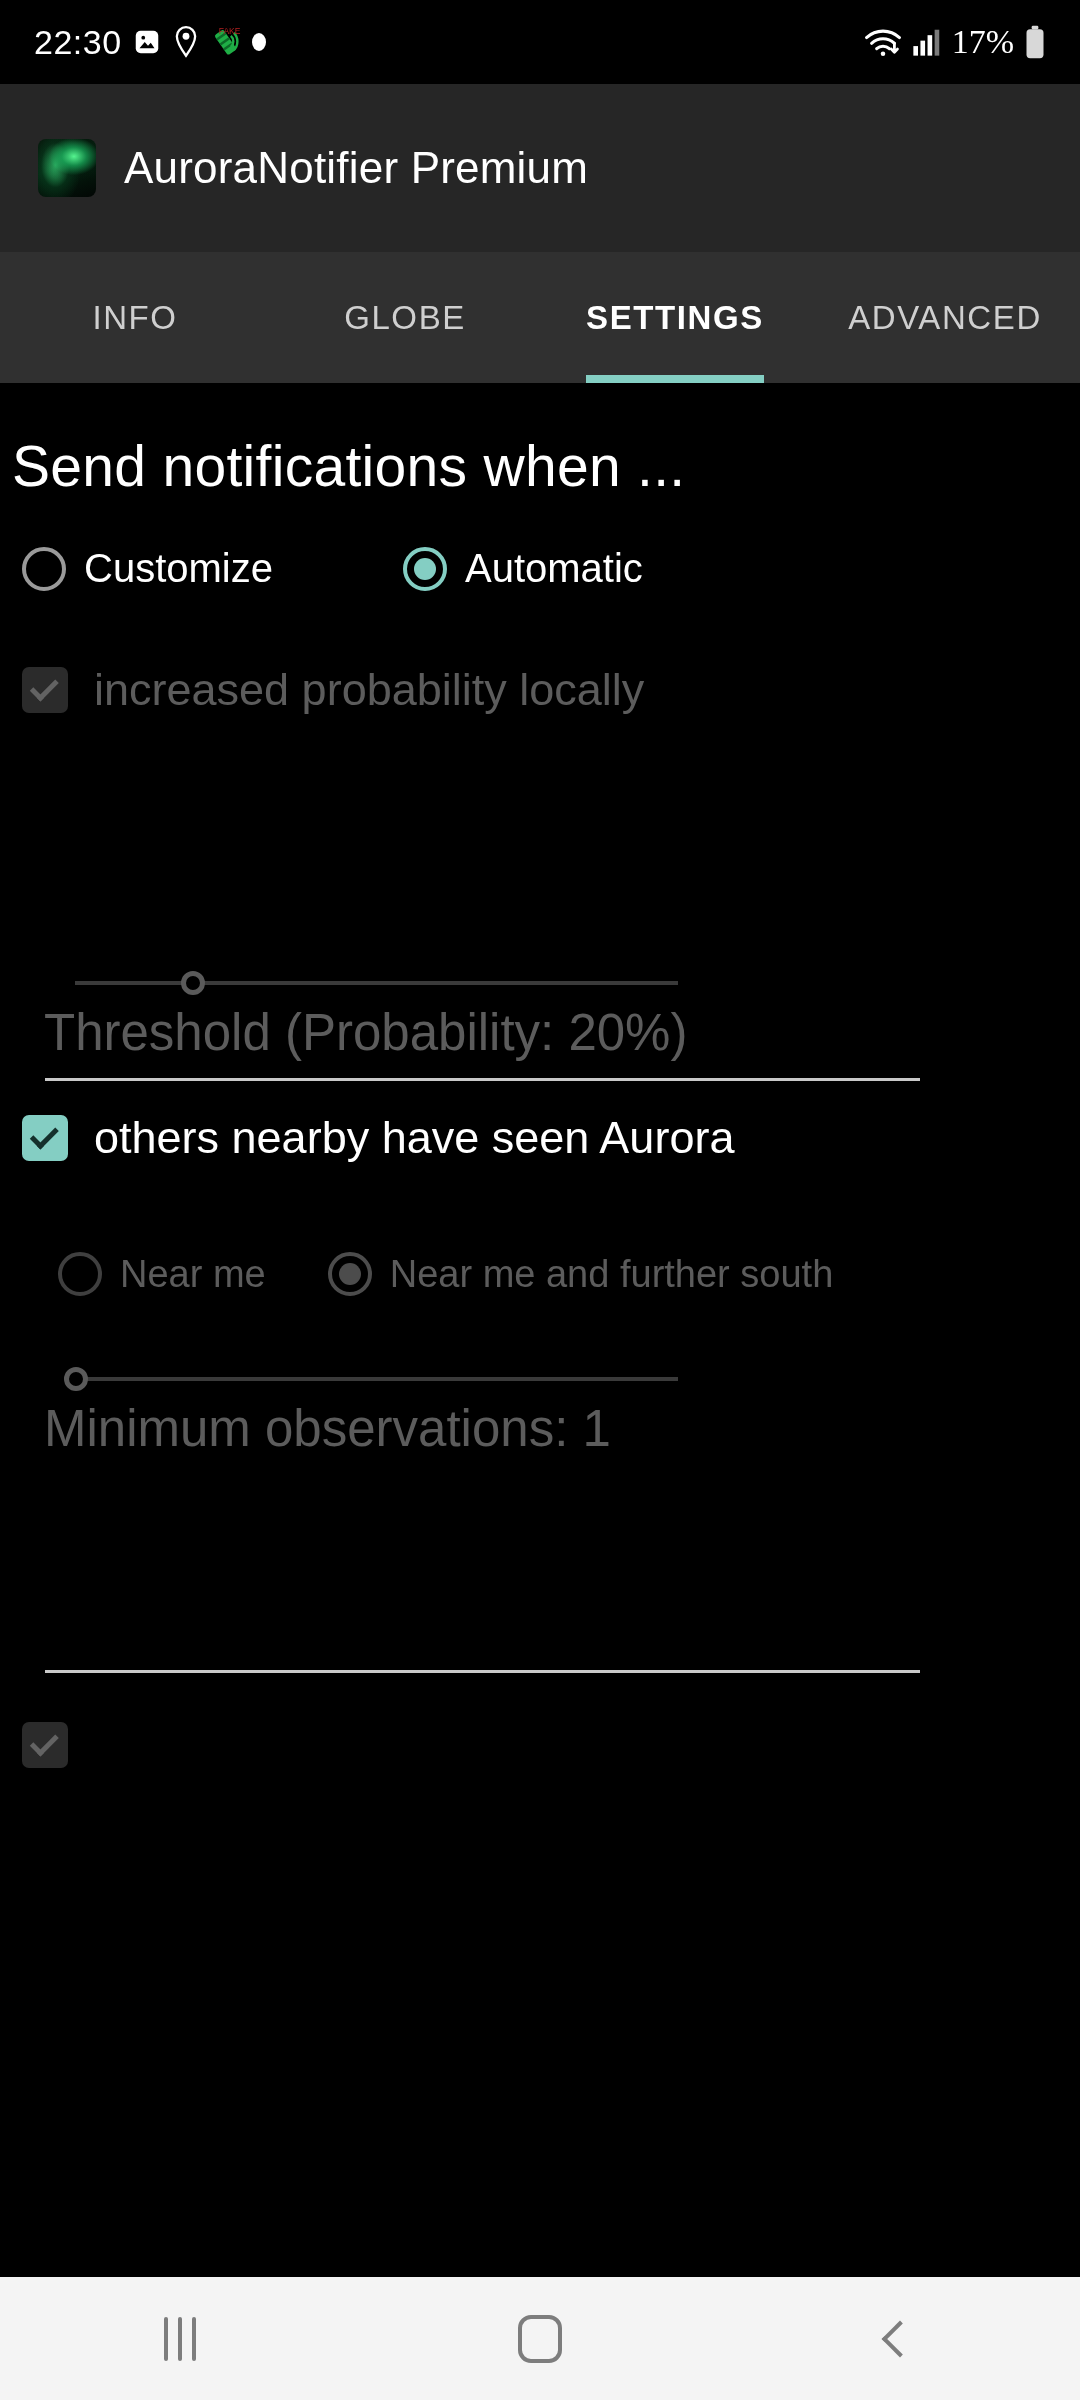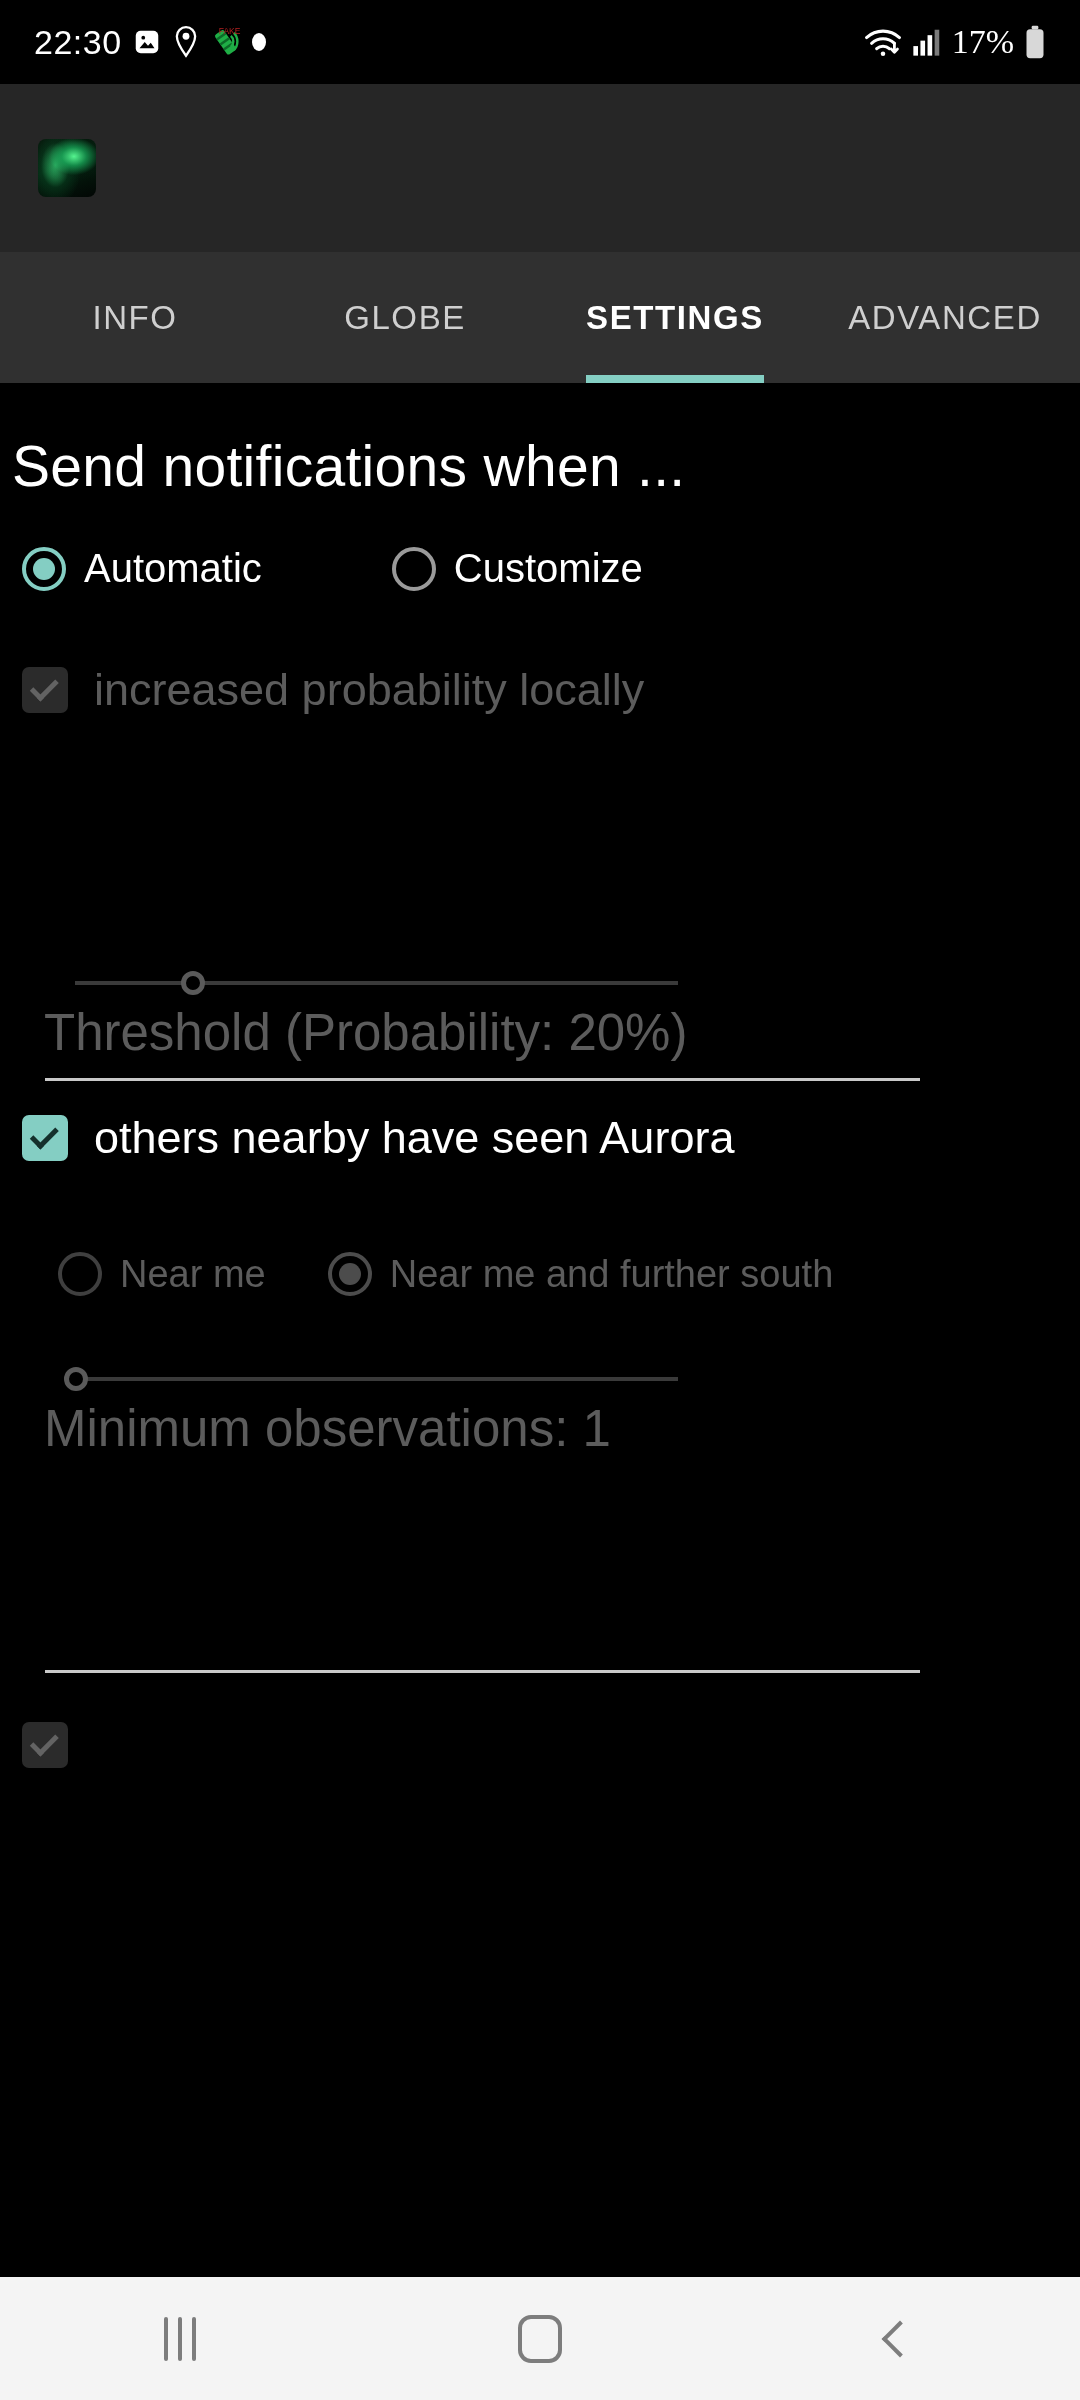--- a/index.html
+++ b/index.html
@@ -180,20 +180,21 @@
         <svg width="22" height="34" viewBox="0 0 14 24">
           <rect x="4.6" y="0.5" width="4.8" height="2.6" rx="1" fill="#d8d8d8"></rect>
           <rect x="1" y="3" width="12" height="20.5" rx="2.6" fill="#d8d8d8"></rect>
         </svg>
       </span>
     </div>
   </div>
 
   <div class="appbar">
     <div class="app-logo"></div>
+    <div class="app-title">AuroraNotifier Premium</div>
   </div>
 
   <div class="tabbar">
     <div class="tab">
       <span>INFO</span>
     </div>
     <div class="tab">
       <span>GLOBE</span>
     </div>
     <div class="tab active">
@@ -202,29 +203,29 @@
     <div class="tab">
       <span>ADVANCED</span>
     </div>
   </div>
 
   <div class="content">
 
     <div class="heading">Send notifications when ...</div>
 
     <div class="mode-row">
+      <div class="mode-item">
+        <span class="radio"></span>
+        <span class="mode-label">Customize</span>
+      </div>
       <div class="mode-item">
         <span class="radio on">
             <i class="radio-dot"></i>
           </span>
         <span class="mode-label">Automatic</span>
-      </div>
-      <div class="mode-item">
-        <span class="radio"></span>
-        <span class="mode-label">Customize</span>
       </div>
     </div>
 
     <div class="opt-label" style="position:absolute; left:22px; top:281px;">
       <span class="checkbox dim">
           <i class="check-glyph"></i>
         </span>
       <span class="opt-text dim">increased probability locally</span>
     </div>
 

